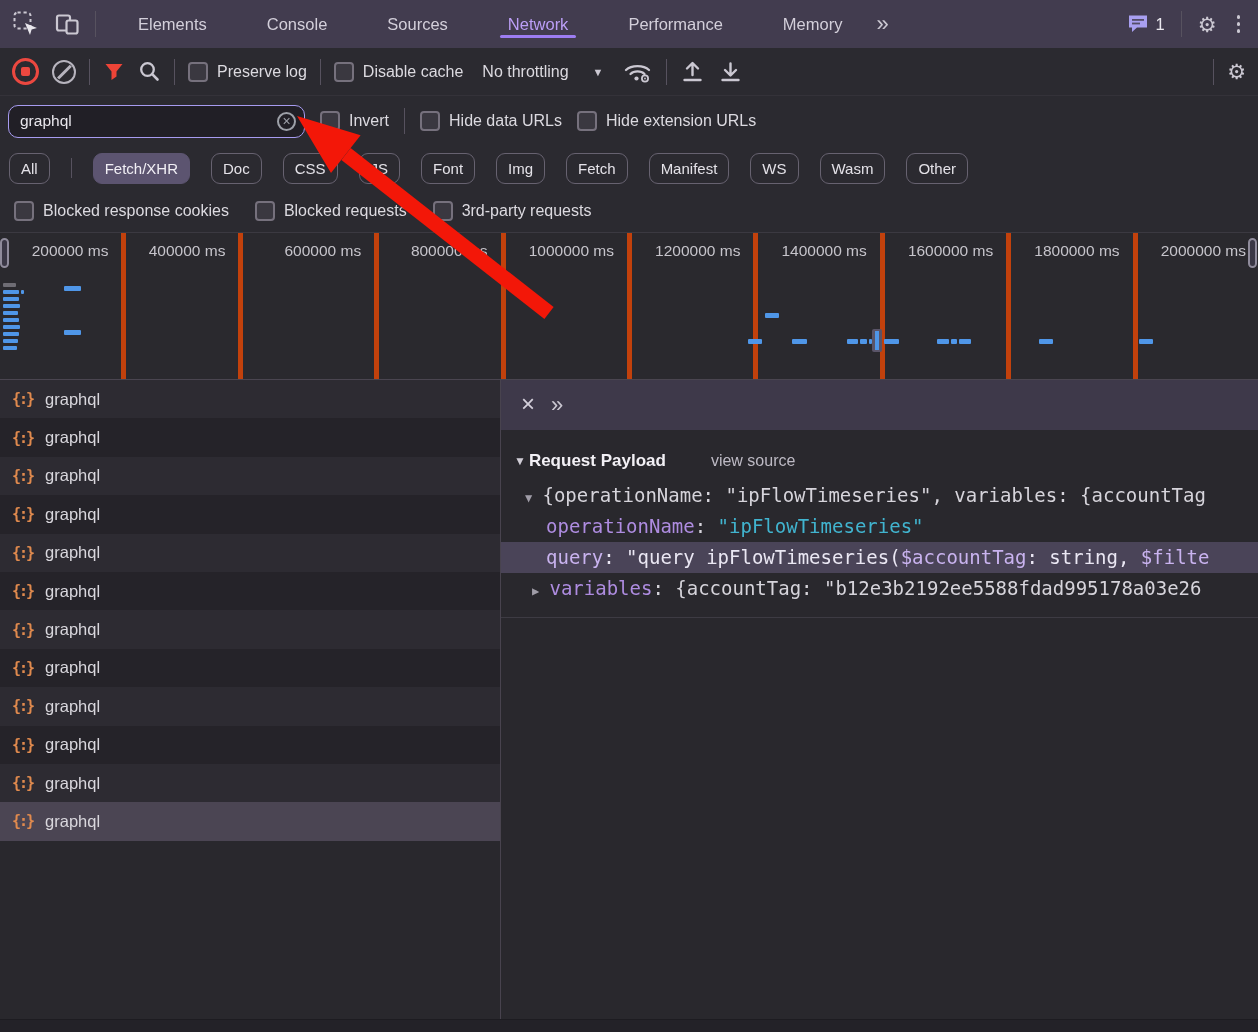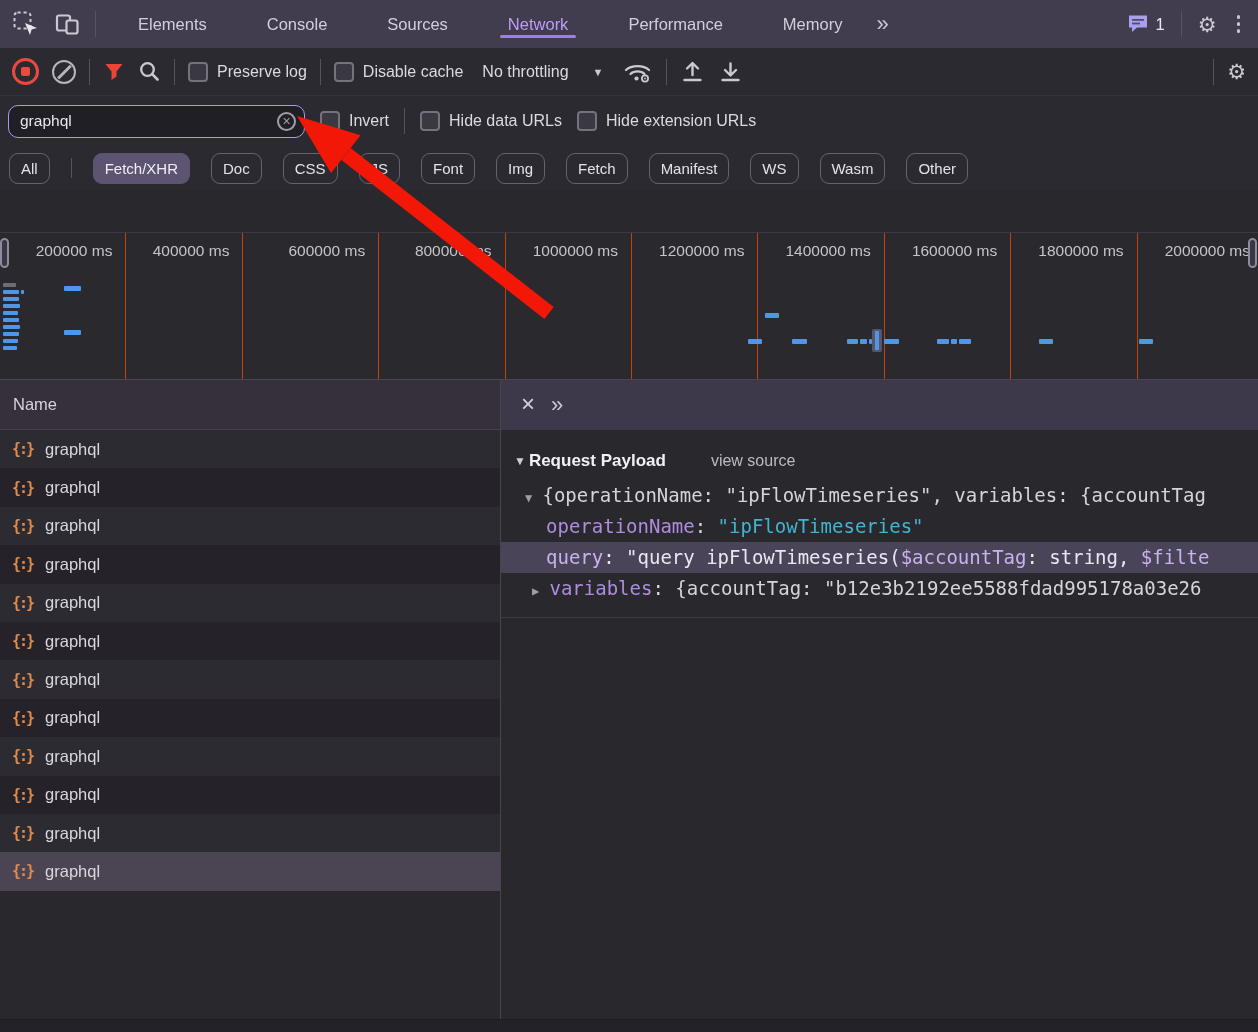--- a/index.html
+++ b/index.html
@@ -59,21 +59,21 @@
   .chip.sel{background:#5c5470;border-color:#5c5470;color:#f1eff5;}
   .chipsep{height:20px;}
 
   
   .checksrow{position:absolute;top:190px;left:0;width:100%;height:42px;display:flex;align-items:center;
            gap:26px;padding:0 14px;box-sizing:border-box;background:#2b2a30;}
 
   
   .overview{position:absolute;top:232px;left:0;width:100%;height:148px;background:#2a292e;
            border-top:1px solid #3b3941;border-bottom:1px solid #4a4550;box-sizing:border-box;overflow:hidden;}
-  .tlcol{position:absolute;top:0;bottom:0;width:126.4px;border-right:1px solid #c2410c;
+  .tlcol{position:absolute;top:0;bottom:0;width:126.4px;border-right:5px solid #c2410c;
            text-align:right;padding:9px 13px 0 0;font-size:15.5px;color:#c6c4cb;box-sizing:border-box;}
   .bar{position:absolute;background:#4f96e8;border-radius:1px;}
   .bar.gray{background:#6e6c74;}
   .bar.marker{background:#5a5468;border-radius:2px;}
   .bar.marker::after{content:"";position:absolute;left:3px;right:3px;top:2px;bottom:2px;background:#4f96e8;}
   .tl-handle{position:absolute;top:5px;width:9px;height:30px;border:2px solid #8f8b9b;border-radius:6px;
            background:#3a3745;box-sizing:border-box;}
 
   
   .main{position:absolute;top:380px;left:0;width:100%;height:652px;display:flex;}
@@ -254,20 +254,34 @@
       <div class="chip">JS</div>
       <div class="chip">Font</div>
       <div class="chip">Img</div>
       <div class="chip">Fetch</div>
       <div class="chip">Manifest</div>
       <div class="chip">WS</div>
       <div class="chip">Wasm</div>
       <div class="chip">Other</div>
     </div>
 
+  <div class="checksrow">
+    <label class="chk">
+      <span class="box"></span>
+      <span>Blocked response cookies</span>
+    </label>
+    <label class="chk">
+      <span class="box"></span>
+      <span>Blocked requests</span>
+    </label>
+    <label class="chk">
+      <span class="box"></span>
+      <span>3rd-party requests</span>
+    </label>
+  </div>
 
   <div class="overview">
     <div>
         <div class="tlcol" style="left: 0px;">200000 ms</div>
         <div class="tlcol" style="left: 117px;">400000 ms</div>
         <div class="tlcol" style="left: 252.8px;">600000 ms</div>
         <div class="tlcol" style="left: 379.2px;">800000 ms</div>
         <div class="tlcol" style="left: 505.6px;">1000000 ms</div>
         <div class="tlcol" style="left: 632px;">1200000 ms</div>
         <div class="tlcol" style="left: 758.4px;">1400000 ms</div>
@@ -302,23 +316,20 @@
         <div class="bar blue" style="left: 959px; top: 106px; width: 12px; height: 5px;"></div>
         <div class="bar blue" style="left: 1039px; top: 106px; width: 14px; height: 5px;"></div>
         <div class="bar blue" style="left: 1139px; top: 106px; width: 14px; height: 5px;"></div>
       </div>
     <span class="tl-handle" style="left:0;"></span>
     <span class="tl-handle" style="left:1248px;"></span>
   </div>
 
   <div class="main">
     <div class="left">
-      <div class="name-header">
-        <span>Name</span>
-      </div>
       <div class="rows">
           <div class="req">
             <span class="jsonicon">{:}</span>
             <span>graphql</span>
           </div>
           <div class="req odd">
             <span class="jsonicon">{:}</span>
             <span>graphql</span>
           </div>
           <div class="req">

